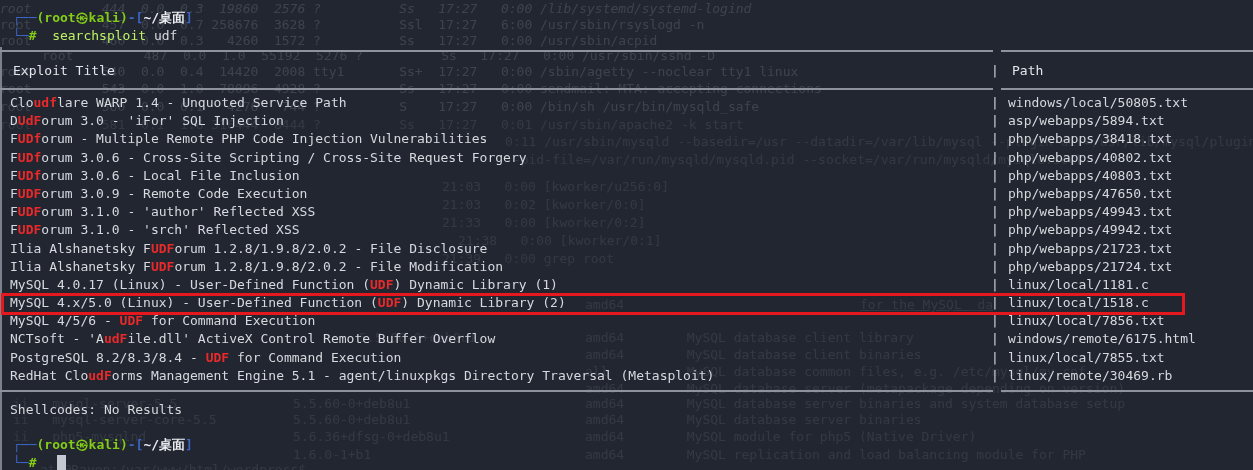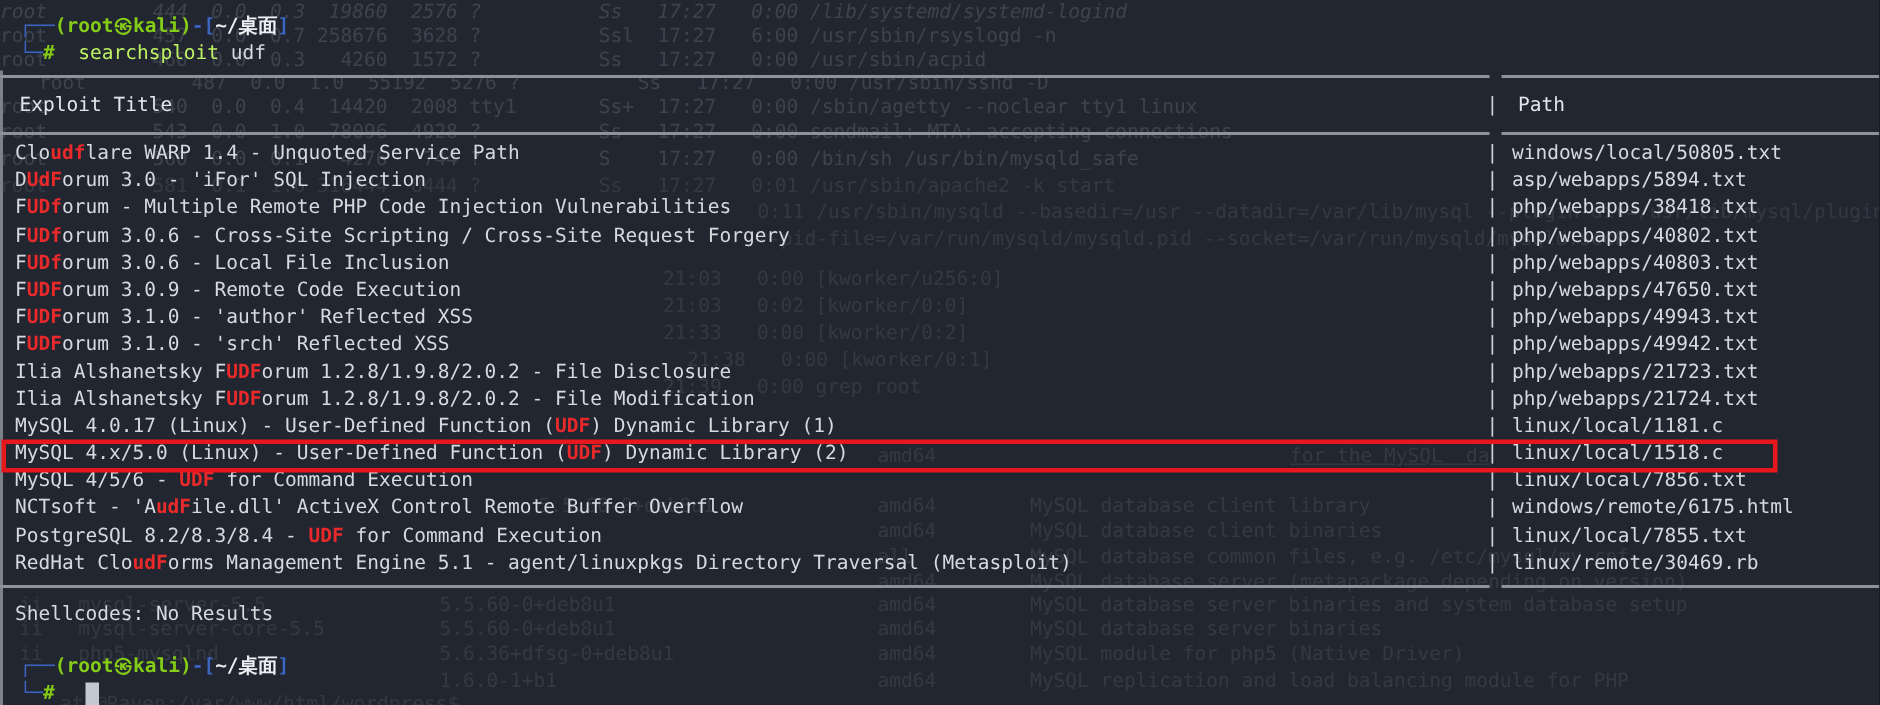--- a/index.html
+++ b/index.html
@@ -37,21 +37,21 @@
 </style>
 </head>
 <body>
 
 <div class="term">
 
   <div class="bgl" id="bgLayer">
       <span style="left: 0px; top: 0px; font-style: italic;">root         444  0.0  0.3  19860  2576 ?          Ss   17:27   0:00 /lib/systemd/systemd-logind</span>
       <span style="left: 0px; top: 16px;">root         457  0.0  0.7 258676  3628 ?          Ssl  17:27   6:00 /usr/sbin/rsyslogd -n</span>
       <span style="left: 0px; top: 32px;">root         460  0.0  0.3   4260  1572 ?          Ss   17:27   0:00 /usr/sbin/acpid</span>
-      <span style="left: 0px; top: 47px; padding-left: 26px;">root         487  0.0  1.0  55192  5276 ?          Ss   17:27   0:00 /usr/sbin/sshd -D</span>
+      <span style="left: 16px; top: 47px; padding-left: 26px;">root         487  0.0  1.0  55192  5276 ?          Ss   17:27   0:00 /usr/sbin/sshd -D</span>
       <span style="left: 0px; top: 63px;">root         540  0.0  0.4  14420  2008 tty1       Ss+  17:27   0:00 /sbin/agetty --noclear tty1 linux</span>
       <span style="left: 0px; top: 80px;">root         543  0.0  1.0  78096  4928 ?          Ss   17:27   0:00 sendmail: MTA: accepting connections</span>
       <span style="left: 0px; top: 98px;">root         560  0.0  0.1   4276   744 ?          S    17:27   0:00 /bin/sh /usr/bin/mysqld_safe</span>
       <span class="dim" style="left: 0px; top: 116px; text-align: right;">root         581  0.1  1.6 316444  8444 ?          Ss   17:27   0:01 /usr/sbin/apache2 -k start</span>
       <span class="dim" style="left: 505px; top: 133px;">0:11 /usr/sbin/mysqld --basedir=/usr --datadir=/var/lib/mysql --plugin-dir=/usr/lib/mysql/plugin</span>
       <span class="dim" style="left: 505px; top: 151px;">--pid-file=/var/run/mysqld/mysqld.pid --socket=/var/run/mysqld/mysqld.sock</span>
       <span class="dim" style="left: 442px; top: 178px;">21:03   0:00 [kworker/u256:0]</span>
       <span class="dim" style="left: 442px; top: 196px;">21:03   0:02 [kworker/0:0]</span>
       <span class="dim" style="left: 442px; top: 214px;">21:33   0:00 [kworker/0:2]</span>
       <span class="dim" style="left: 458px; top: 232px;">21:38   0:00 [kworker/0:1]</span>

